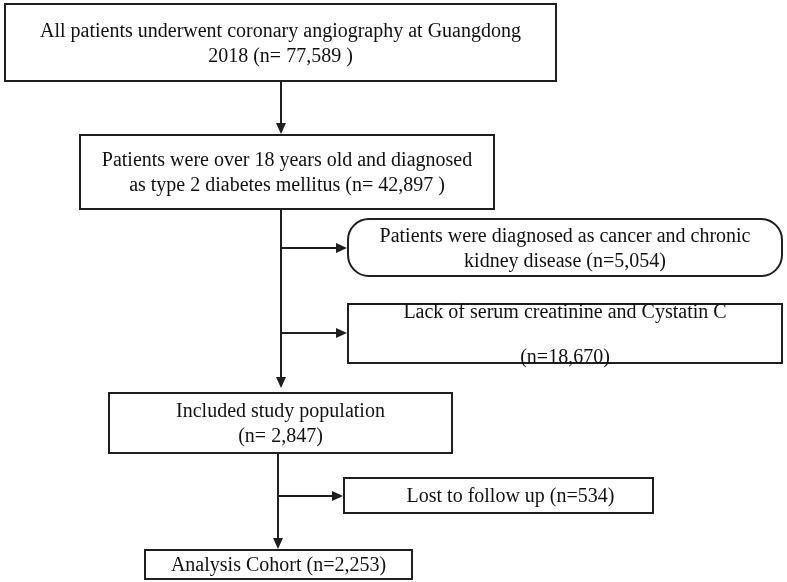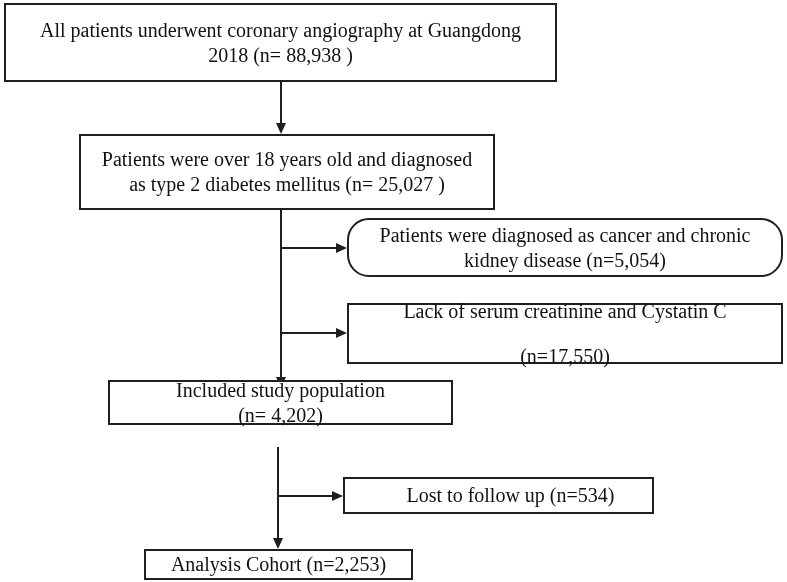--- a/index.html
+++ b/index.html
@@ -38,21 +38,21 @@
   }
   .node .line {
     display: block;
     white-space: nowrap;
   }
   
   #node-coronary-angiography { left: 4px;   top: 3px;   width: 553px; height: 79px; }
   #node-t2dm                 { left: 79px;  top: 134px; width: 416px; height: 76px; }
   #node-excluded-cancer-ckd  { left: 347px; top: 218px; width: 436px; height: 59px; border-radius: 22px; }
   #node-excluded-lack-labs   { left: 347px; top: 303px; width: 436px; height: 61px; gap: 20px; }
-  #node-included-population  { left: 108px; top: 380px; width: 345px; height: 45px; }
+  #node-included-population  { left: 108px; top: 392px; width: 345px; height: 62px; }
   #node-lost-followup        { left: 343px; top: 477px; width: 311px; height: 37px; padding-left: 24px; }
   #node-analysis-cohort      { left: 144px; top: 549px; width: 269px; height: 31px; }
   .stroke {
     stroke: #1f1f1f;
     stroke-width: 2;
   }
   .head {
     fill: #1f1f1f;
     stroke: none;
   }
@@ -90,41 +90,41 @@
     </g>
 
     <g>
       <line class="stroke" x1="278" y1="496" x2="335" y2="496"></line>
       <polygon class="head" points="343,496 332,491 332,501"></polygon>
     </g>
   </svg>
 
   <div class="node" id="node-coronary-angiography">
     <span class="line">All patients underwent coronary angiography at Guangdong</span>
-    <span class="line">2018 (n= 88,938 )</span>
+    <span class="line">2018 (n= 77,589 )</span>
   </div>
 
   <div class="node" id="node-t2dm">
     <span class="line">Patients were over 18 years old and diagnosed</span>
-    <span class="line">as type 2 diabetes mellitus (n= 25,027 )</span>
+    <span class="line">as type 2 diabetes mellitus (n= 42,897 )</span>
   </div>
 
   <div class="node" id="node-excluded-cancer-ckd">
     <span class="line">Patients were diagnosed as cancer and chronic</span>
     <span class="line">kidney disease (n=5,054)</span>
   </div>
 
   <div class="node" id="node-excluded-lack-labs">
     <span class="line">Lack of serum creatinine and Cystatin C</span>
-    <span class="line">(n=17,550)</span>
+    <span class="line">(n=18,670)</span>
   </div>
 
   <div class="node" id="node-included-population">
     <span class="line">Included study population</span>
-    <span class="line">(n= 4,202)</span>
+    <span class="line">(n= 2,847)</span>
   </div>
 
   <div class="node" id="node-lost-followup">
     <span class="line">Lost to follow up (n=534)</span>
   </div>
 
   <div class="node" id="node-analysis-cohort">
     <span class="line">Analysis Cohort (n=2,253)</span>
   </div>
 

